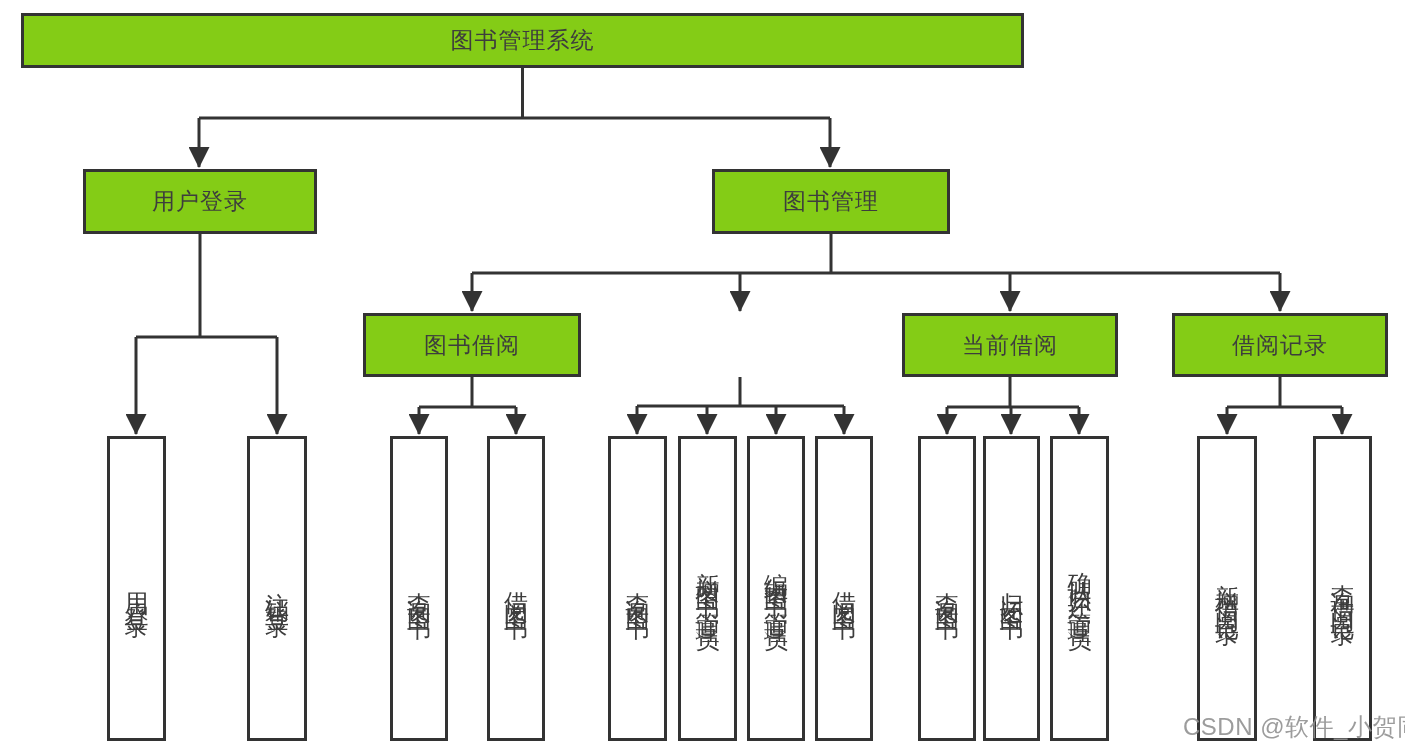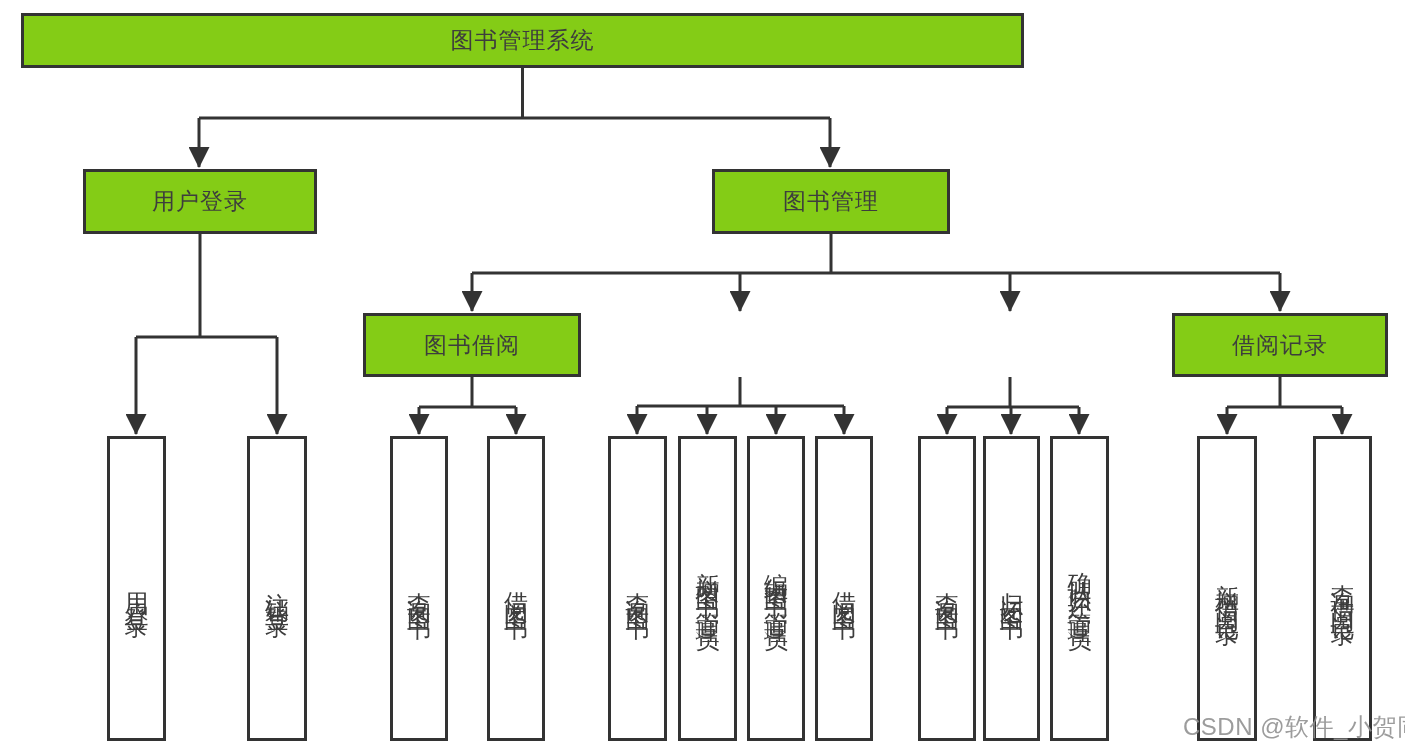--- a/index.html
+++ b/index.html
@@ -138,20 +138,23 @@
   <div class="node n-login">
     <span>用户登录</span>
   </div>
   <div class="node n-mgmt">
     <span>图书管理</span>
   </div>
 
   <div class="node n-newbk">
     <span>图书借阅</span>
   </div>
+  <div class="node n-curbw">
+    <span>当前借阅</span>
+  </div>
   <div class="node n-brrec">
     <span>借阅记录</span>
   </div>
 
   <div class="leaf lf lf1">
     <span class="vtext">用户登录</span>
   </div>
   <div class="leaf lf lf2">
     <span class="vtext">注销登录</span>
   </div>

